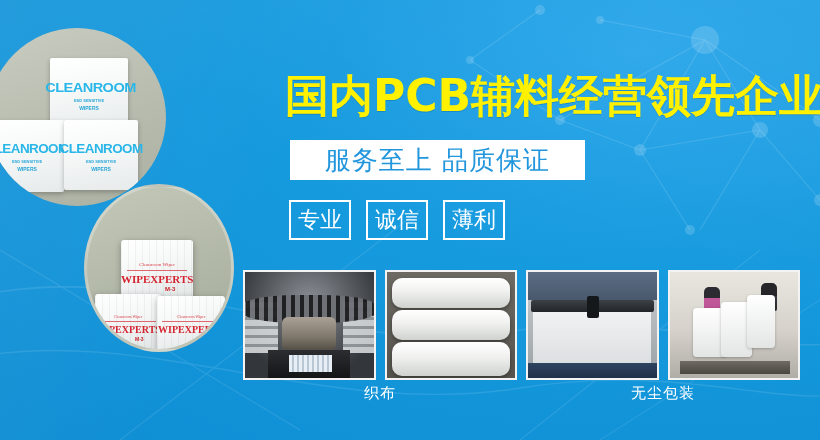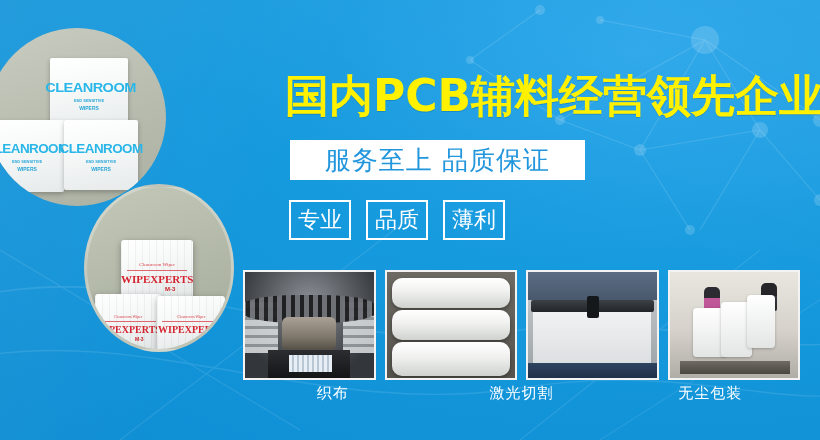--- a/index.html
+++ b/index.html
@@ -372,21 +372,21 @@
   </div>
 
   <div class="headline">国内PCB辅料经营领先企业</div>
 
   <div class="subbox">
     <span>服务至上 品质保证</span>
   </div>
 
   <div class="tags">
     <div class="tag">专业</div>
-    <div class="tag">品质</div>
+    <div class="tag">诚信</div>
     <div class="tag">薄利</div>
   </div>
 
   <div class="strip">
 
     <div class="shot">
       <div class="inner ph1">
         <div class="spools"></div>
         <div class="spools-r"></div>
         <div class="ring"></div>
@@ -422,17 +422,16 @@
         <div class="stack s1"></div>
         <div class="stack s2"></div>
         <div class="stack s3"></div>
       </div>
     </div>
 
   </div>
 
   <div class="captions">
     <div class="caption">织布</div>
-    <div class="caption">激光切割</div>
     <div class="caption">无尘包装</div>
   </div>
 
 </div>
 
 </body></html>

